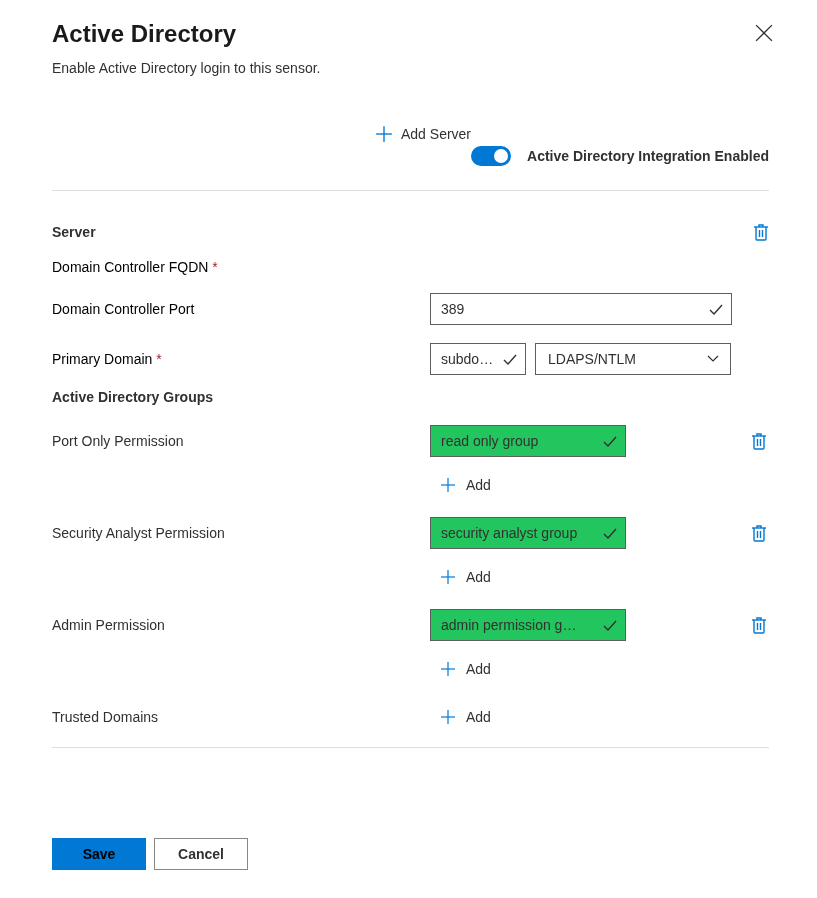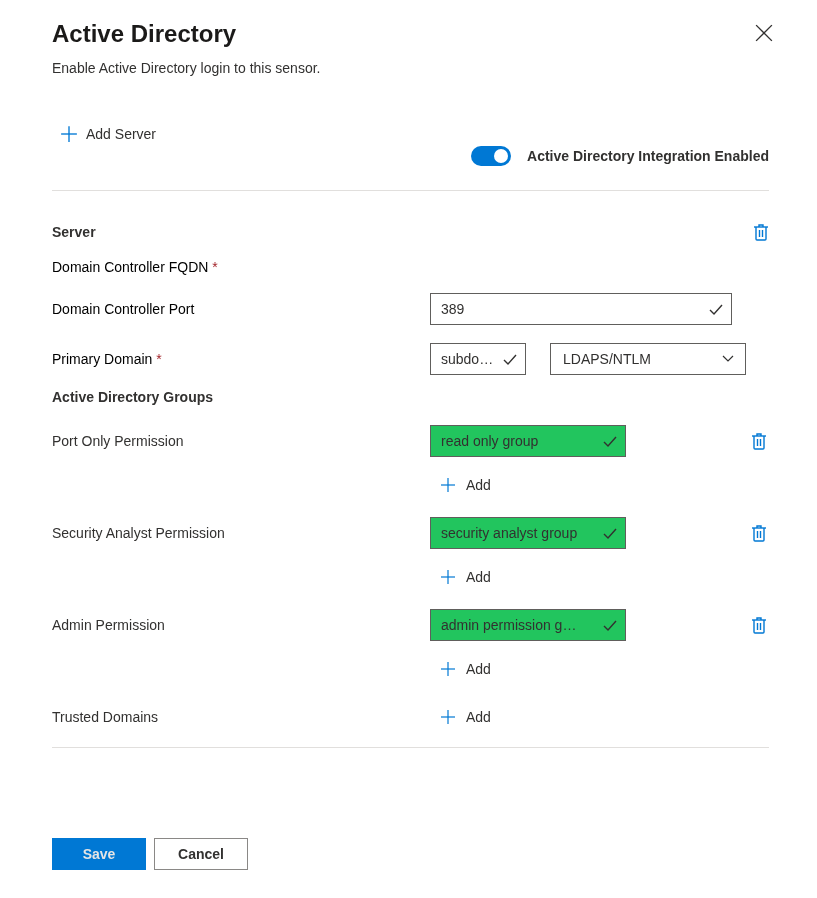--- a/index.html
+++ b/index.html
@@ -1,57 +1,57 @@
 <!DOCTYPE html>
 <html><head>
   <meta charset="utf-8">
   <style>
     * { box-sizing: border-box; margin: 0; padding: 0; }
     body { font-family: "Segoe UI", Arial, sans-serif; background: #fff; color: #323130; width: 817px; padding: 20px 48px 30px 52px; }
     .header { position: relative; }
     .title { font-size: 24px; font-weight: 700; color: #1b1a19; }
     .subtitle { font-size: 14px; color: #323130; margin-top: 12px; }
     .close-btn { position: absolute; right: -4px; top: 4px; cursor: pointer; width: 18px; height: 18px; color: #323130; }
-    .toolbar-row { display: flex; align-items: center; justify-content: space-between; margin-top: 26px; padding-bottom: 24px; border-bottom: 1px solid #e1dfdd; }
+    .toolbar-row { display: flex; align-items: center; justify-content: flex-end; margin-top: 26px; padding-bottom: 24px; border-bottom: 1px solid #e1dfdd; }
     .add-server { display: flex; align-items: center; cursor: pointer; gap: 8px; margin-left: 8px; }
     .plus-icon { width: 18px; height: 18px; color: #0078d4; }
     .add-server-label { font-size: 14px; color: #323130; }
     .toggle-wrap { display: flex; align-items: center; gap: 16px; margin-top: 44px; }
     .toggle { width: 40px; height: 20px; background: #0078d4; border-radius: 10px; position: relative; cursor: pointer; }
     .toggle::after { content: ""; position: absolute; right: 3px; top: 3px; width: 14px; height: 14px; background: #fff; border-radius: 50%; }
     .toggle-label { font-size: 14px; font-weight: 600; color: #323130; }
     .server-header { display: flex; align-items: center; justify-content: space-between; margin-top: 32px; }
     .server-header h3 { font-size: 14px; font-weight: 700; }
     .trash-icon { width: 16px; height: 18px; color: #0078d4; cursor: pointer; }
     .field-row { display: flex; align-items: center; margin-top: 18px; }
     .field-label { width: 378px; font-size: 14px; color: #000000; }
     .required::after { content: " *"; color: #a4262c; }
     .input-wrap { position: relative; }
     .text-input { border: 1px solid #605e5c; height: 32px; padding: 0 32px 0 10px; font-size: 14px; color: #323130; background: #fff; font-family: inherit; }
     .text-input.wide { width: 302px; }
     .check-icon { position: absolute; right: 8px; top: 8px; width: 16px; height: 16px; color: #323130; pointer-events: none; }
-    .dual { display: flex; gap: 24px; }
+    .dual { display: flex; gap: 9px; }
     .text-input.small { width: 96px; }
     .select-wrap { position: relative; display: inline-block; }
     .select-input { border: 1px solid #605e5c; height: 32px; padding: 0 36px 0 12px; font-size: 14px; color: #323130; background: #fff; width: 196px; cursor: pointer; display: flex; align-items: center; }
     .chevron-icon { position: absolute; right: 12px; top: 12px; width: 12px; height: 8px; color: #323130; pointer-events: none; }
     .section-h { font-size: 14px; font-weight: 700; margin-top: 14px; }
     .group-row { display: flex; align-items: center; margin-top: 20px; }
     .group-label { width: 378px; font-size: 14px; }
     .group-input-wrap { position: relative; width: 196px; }
     .group-input { border: 1px solid #605e5c; height: 32px; padding: 0 32px 0 10px; font-size: 14px; width: 100%; overflow: hidden; text-overflow: ellipsis; white-space: nowrap; background: #22c55e; display: flex; align-items: center; }
     .row-trash { margin-left: auto; margin-right: 2px; }
     .add-link { display: flex; align-items: flex-end; gap: 10px; margin-left: 378px; margin-top: 16px; cursor: pointer; padding: 4px 10px; }
     .add-link .plus-icon { width: 16px; height: 16px; }
     .add-link span.lbl { font-size: 14px; color: #323130; }
     .trusted-row { display: flex; align-items: center; margin-top: 24px; padding-bottom: 18px; border-bottom: 1px solid #e1dfdd; }
     .trusted-row .add-link { margin-left: 0; margin-top: 0; }
     .footer { margin-top: 90px; display: flex; gap: 8px; }
     .btn { height: 32px; min-width: 94px; padding: 0 16px; font-size: 14px; font-weight: 600; cursor: pointer; border: 1px solid #8a8886; background: #fff; color: #323130; font-family: inherit; }
-    .btn.primary { background: #0078d4; border-color: #0078d4; color: #e5e5e5; }
+    .btn.primary { background: #0078d4; border-color: #0078d4; color: #000000; }
     svg { display: block; }
   </style>
 </head>
 <body>
 
 <div class="header">
   <div class="title">Active Directory</div>
   <div class="subtitle">Enable Active Directory login to this sensor.</div>
   <div class="close-btn">
     <svg viewBox="0 0 16 16" fill="none" stroke="currentColor" stroke-width="1.2">

